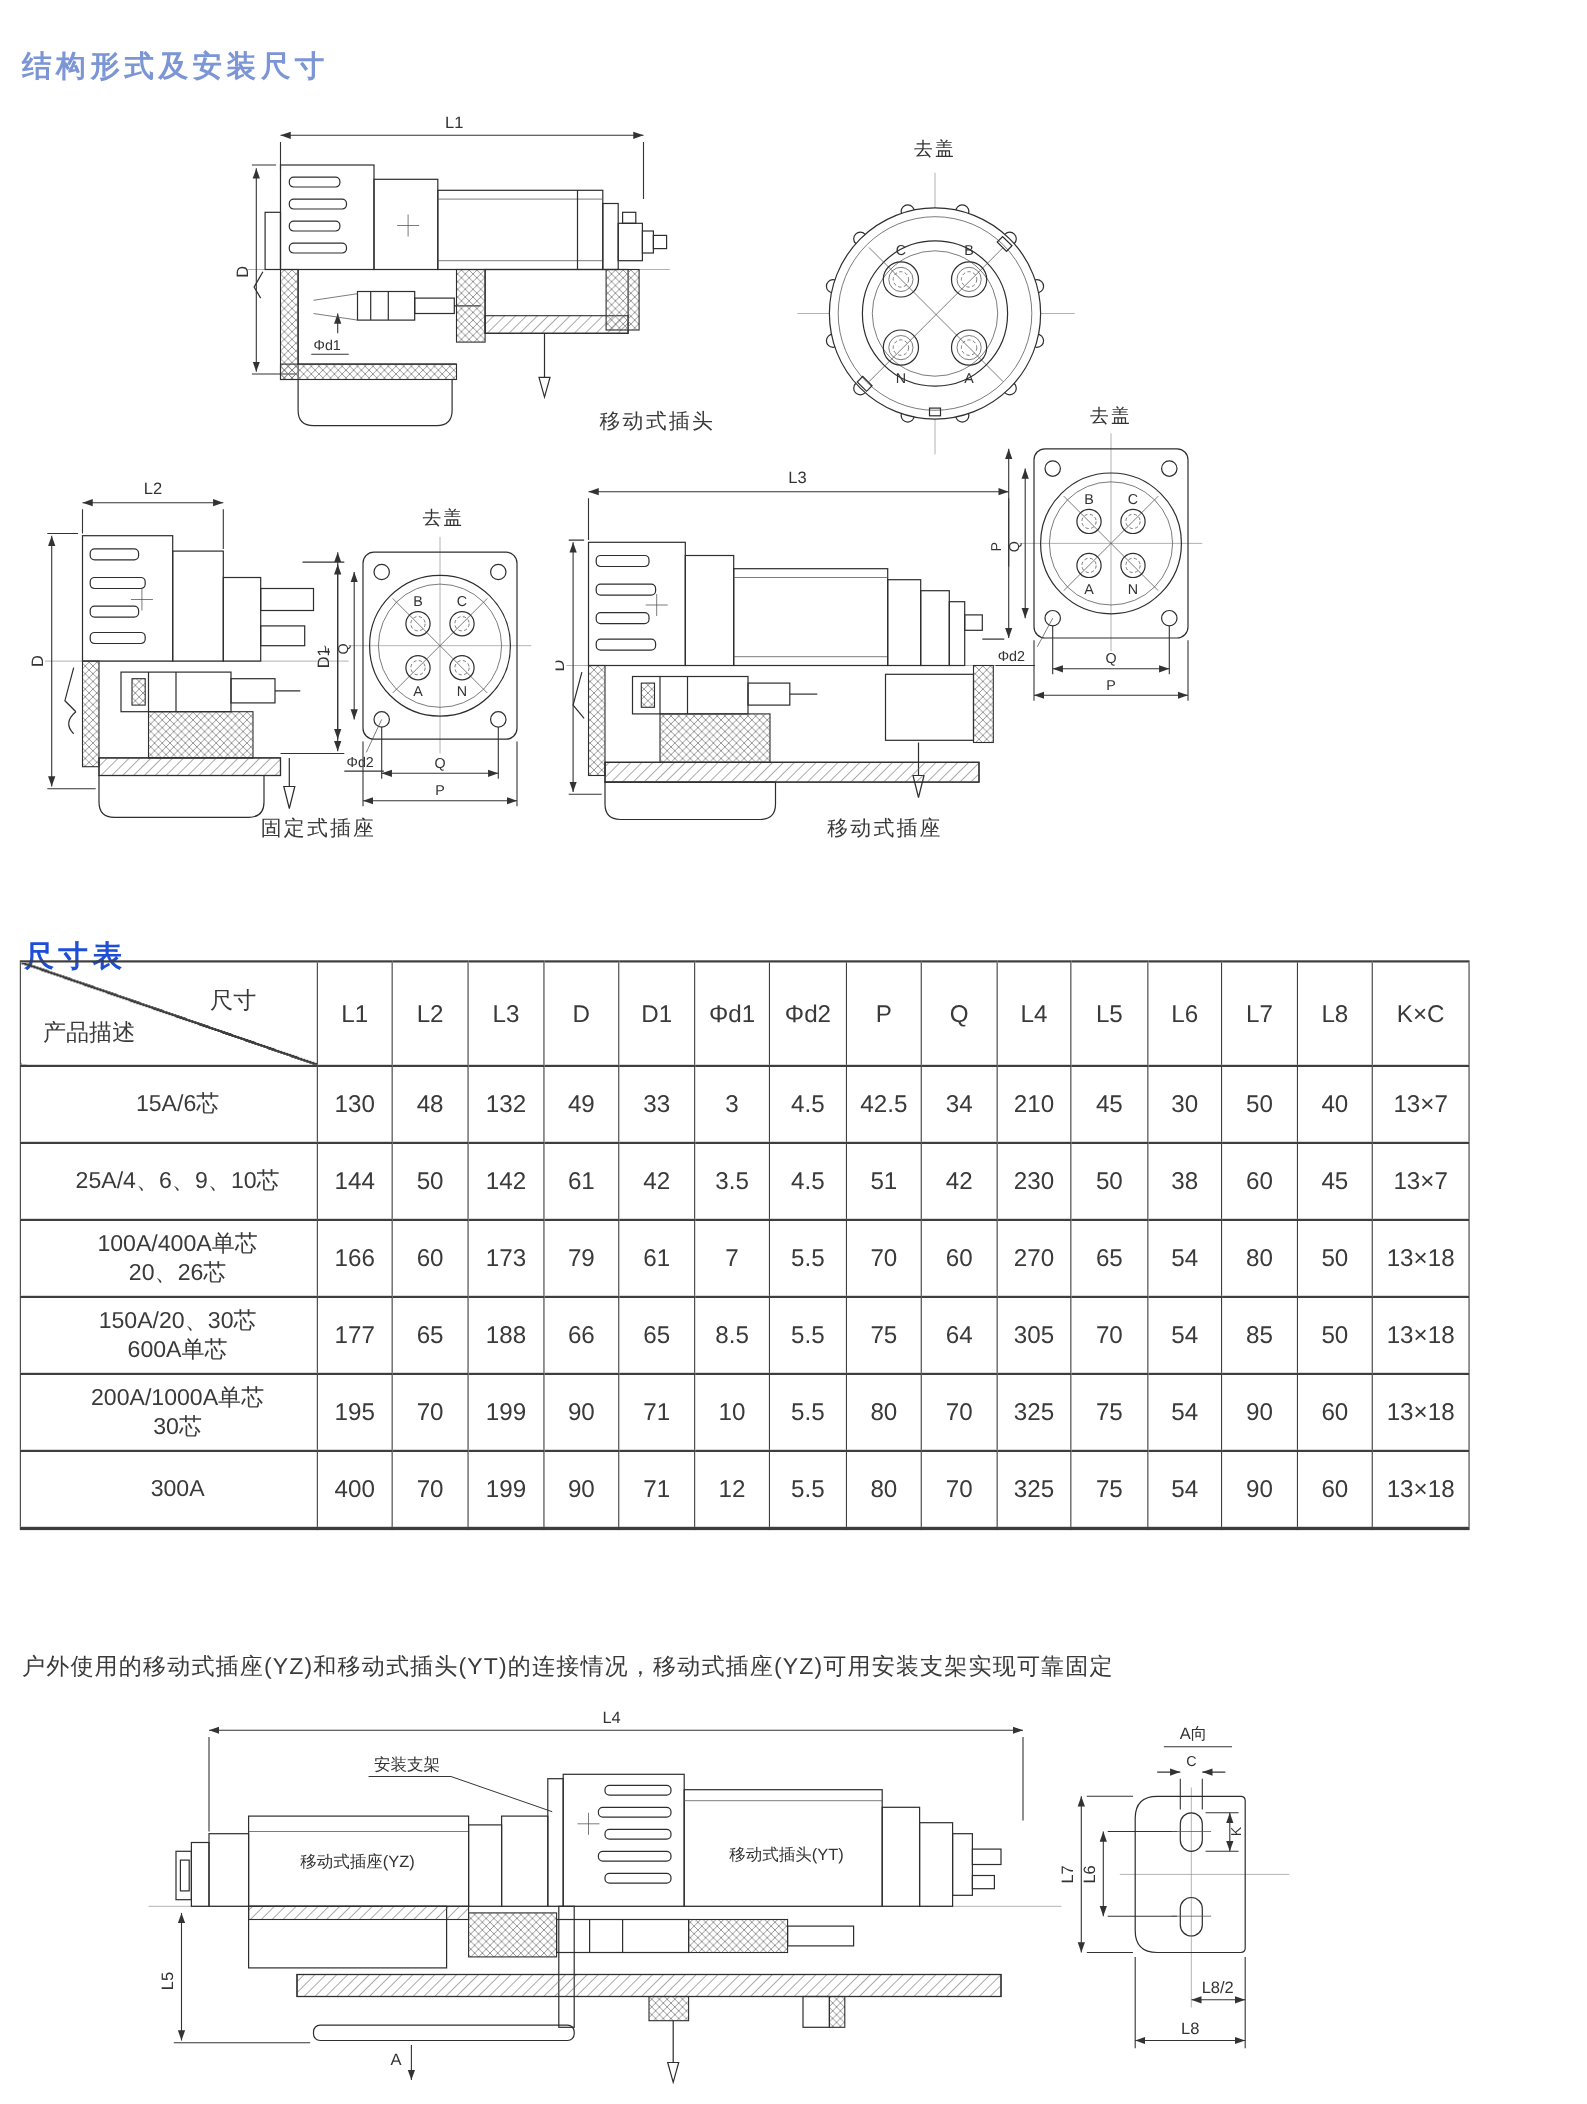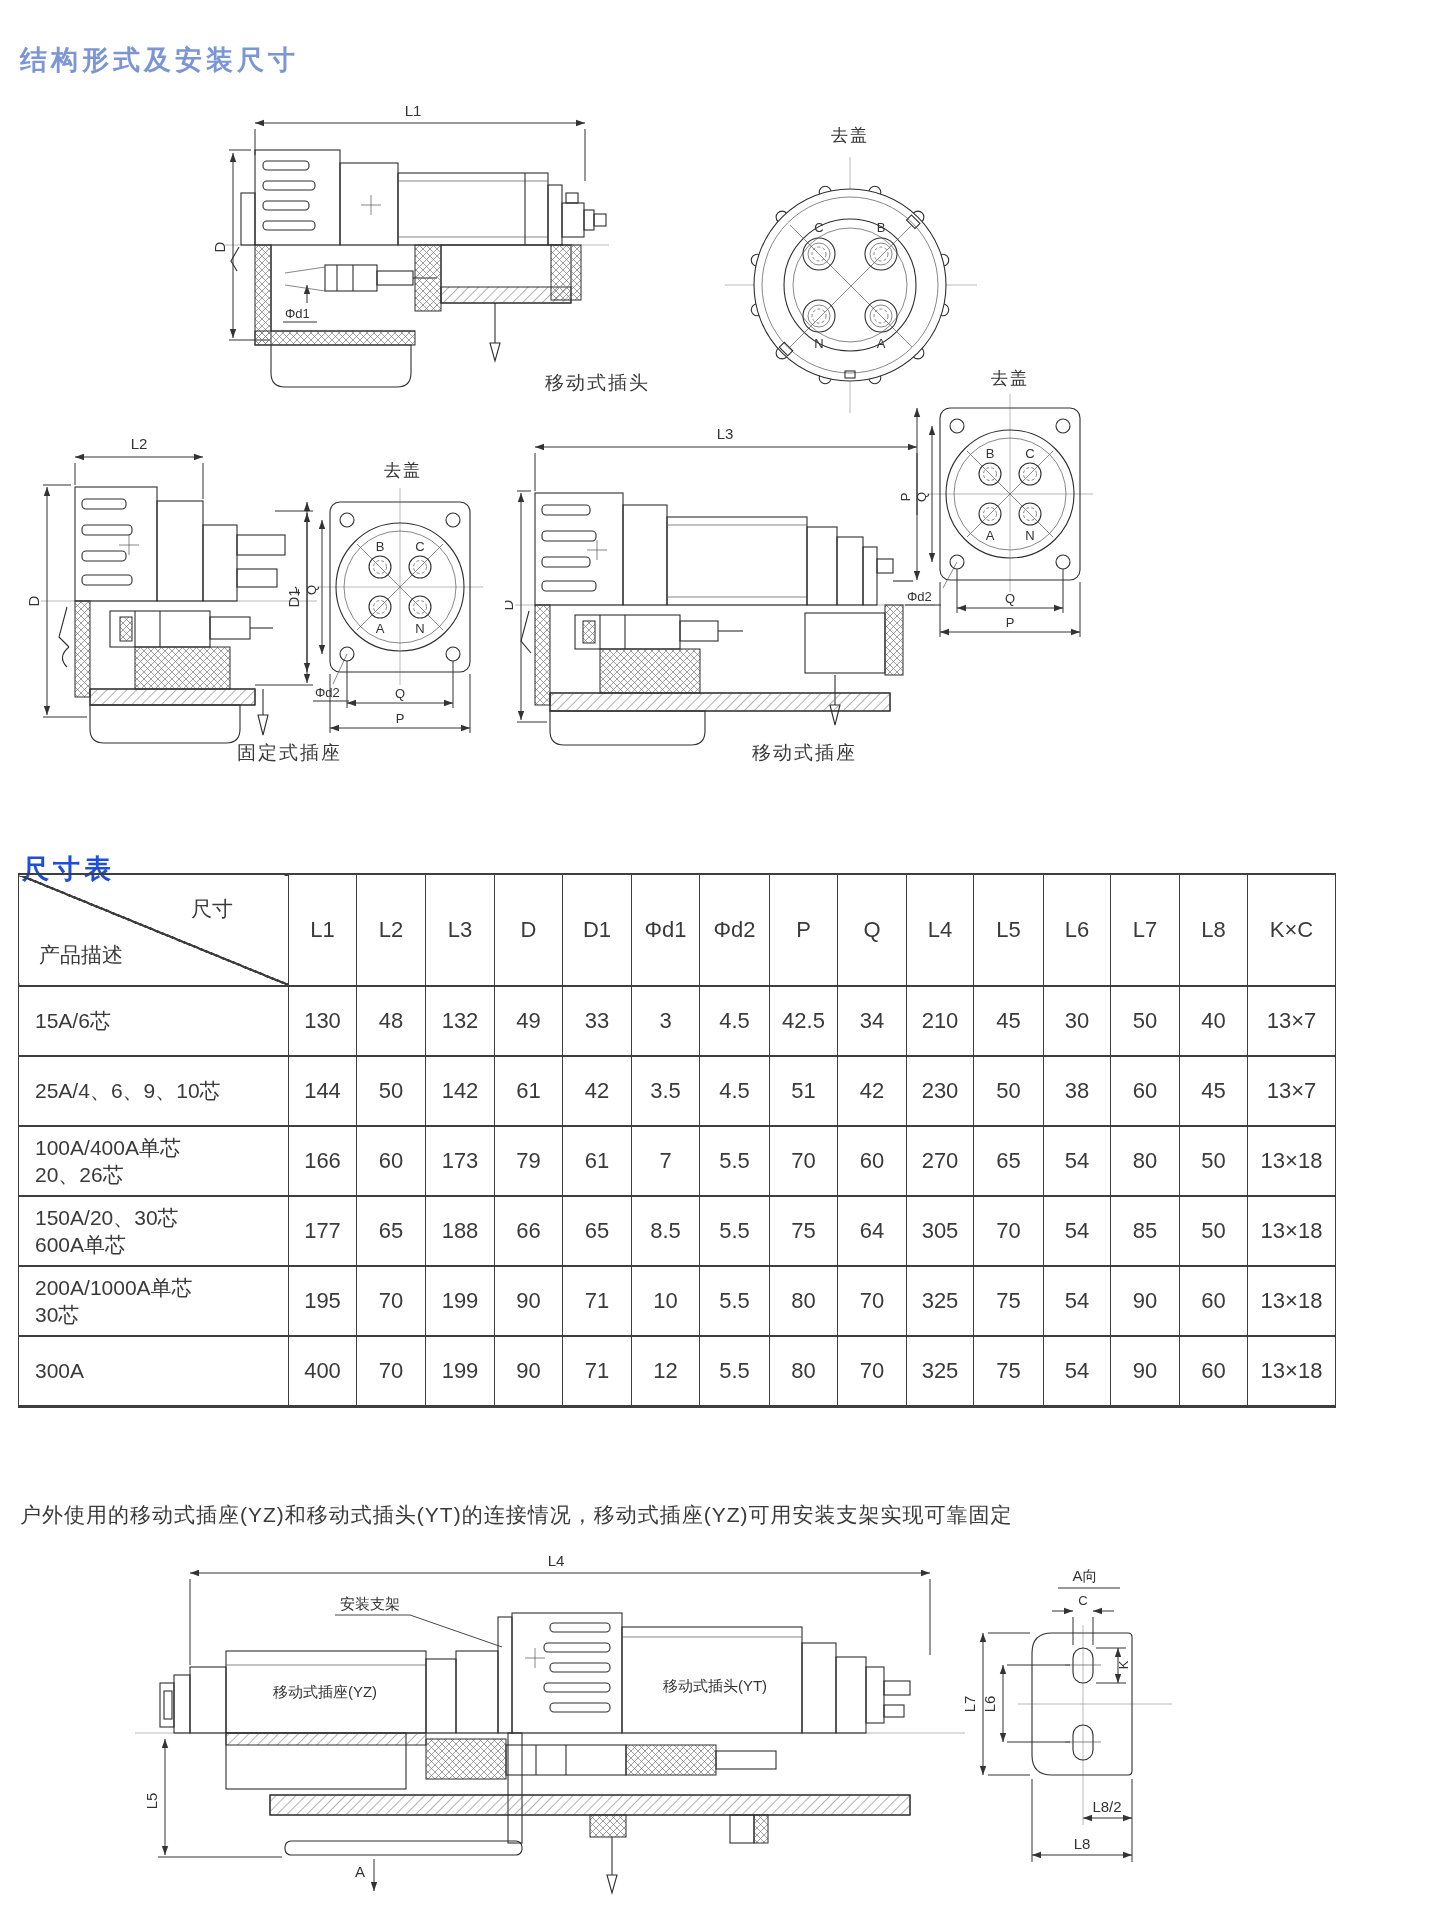--- a/index.html
+++ b/index.html
@@ -13,23 +13,23 @@
   .caption{position:absolute;font-size:19px;color:#3a3a3a;letter-spacing:2px;white-space:nowrap}
   .note{position:absolute;left:20px;top:1480px;width:1300px;font-size:21px;
         color:#3a3a3a;letter-spacing:1px}
   
   #dim-table{position:absolute;left:18px;top:873px;border-collapse:collapse;table-layout:fixed}
   #dim-table th,#dim-table td{border-left:1px solid #3e3e3e;border-right:1px solid #3e3e3e;
       border-top:2px solid #3e3e3e;border-bottom:2px solid #3e3e3e;
       text-align:center;vertical-align:middle;font-weight:normal;
       font-size:22px;color:#3a3a3a;padding:0}
   #dim-table{border-bottom:3px solid #3e3e3e}
-  #dim-table thead tr{height:112px}
+  #dim-table thead tr{height:95px}
   #dim-table tbody tr{height:70px}
-  #dim-table td.desc{text-align:left;padding-left:16px;font-size:21px;
+  #dim-table td.desc{text-align:center;padding-left:16px;font-size:21px;
       white-space:pre-line;line-height:1.3}
   th.diag{position:relative;
       background:linear-gradient(to top right,transparent calc(50% - 1.2px),
                  #3e3e3e calc(50% - 1.2px) calc(50% + 1.2px),transparent calc(50% + 1.2px))}
   th.diag .ct{position:absolute;top:20px;right:55px;font-size:21px}
   th.diag .cb{position:absolute;bottom:16px;left:20px;font-size:21px}
   
   svg text{fill:#333;font-family:"Liberation Sans","DejaVu Sans",sans-serif}
   .lbl{font-size:15px}
   .sm{font-size:13px}

